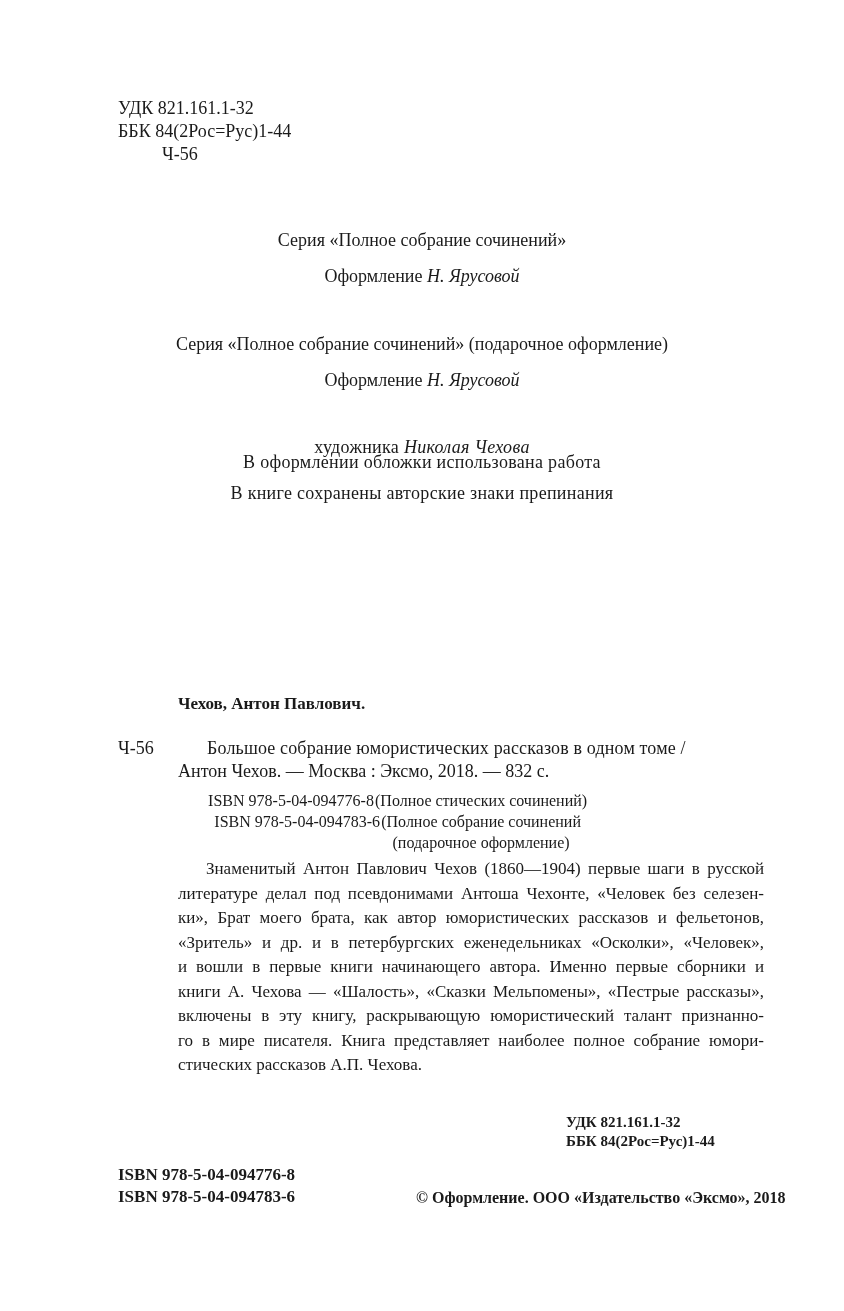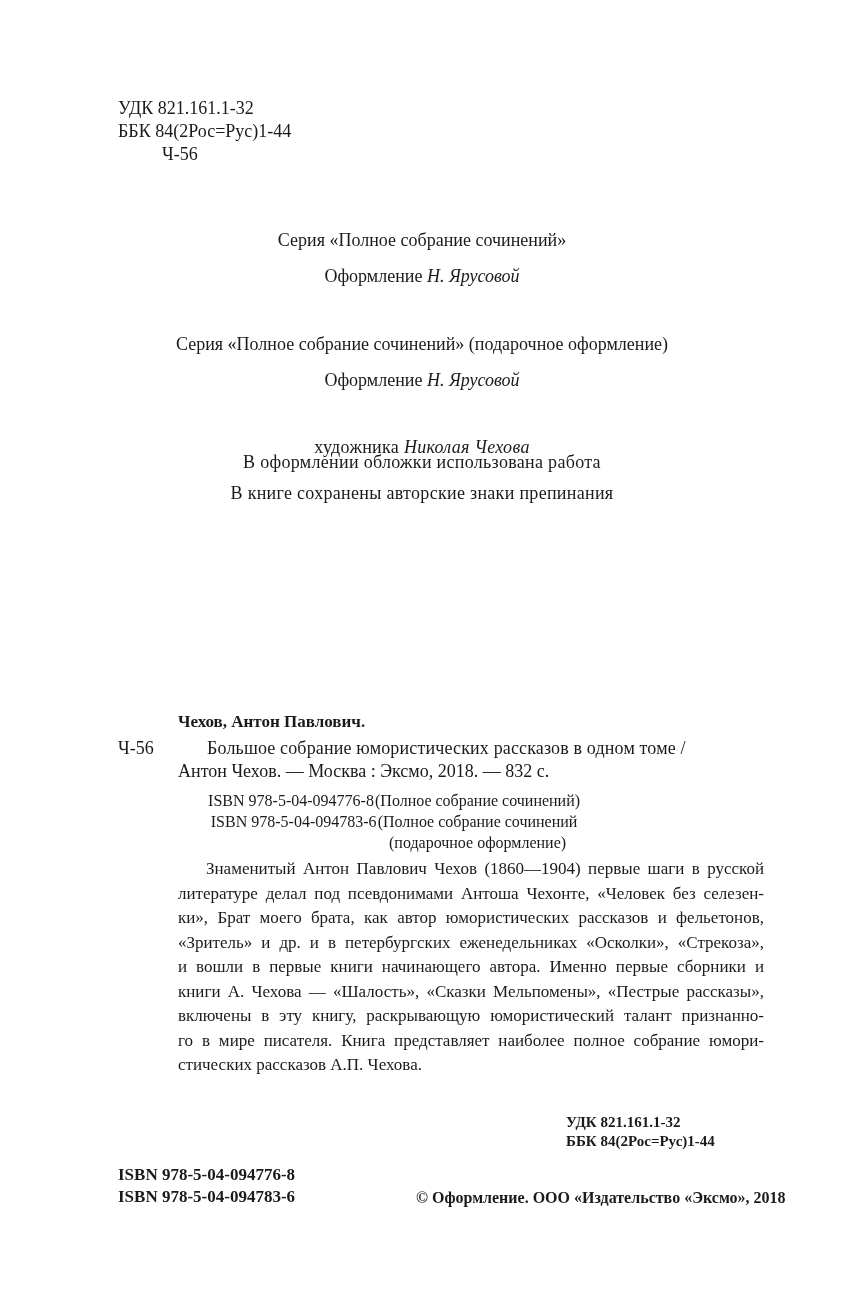--- a/index.html
+++ b/index.html
@@ -27,36 +27,36 @@
 <div class="abs f18 center" style="top:265px;"><span>Оформление </span><span class="it">Н. Ярусовой</span></div>
 
 <div class="abs f18 center" style="top:333px;">Серия «Полное собрание сочинений» (подарочное оформление)</div>
 <div class="abs f18 center" style="top:369px;"><span>Оформление </span><span class="it">Н. Ярусовой</span></div>
 
 <div class="abs f18 center" style="top:403px; letter-spacing:0.3px;margin-top:48px;">В оформлении обложки использована работа</div>
 <div class="abs f18 center" style="top:436px; letter-spacing:0.3px;"><span>художника </span><span class="it">Николая Чехова</span></div>
 
 <div class="abs f18 center" style="top:482px; letter-spacing:0.3px;">В книге сохранены авторские знаки препинания</div>
 
-<div class="abs big-bold" style="left:178px; top:710px;">Чехов, Антон Павлович.</div>
+<div class="abs big-bold" style="left:178px; top:692px;">Чехов, Антон Павлович.</div>
 <div class="abs f18" style="left:118px; top:737px;">Ч-56</div>
 <div class="abs f18" style="left:207px; top:737px; letter-spacing:0.15px;">Большое собрание юмористических рассказов в одном томе /</div>
 <div class="abs f18" style="left:178px; top:760px;">Антон Чехов. — Москва : Эксмо, 2018. — 832 с.</div>
 
 <div class="abs" style="left:207px; top:790px; font-size:16px; line-height:21px;">
-  <div><span style="display:inline-block; width:168px;">ISBN 978-5-04-094776-8</span><span>(Полное собрание сочинений)</span></div>
+  <div><span style="display:inline-block; width:168px;">ISBN 978-5-04-094776-8</span><span>(Полное стических сочинений)</span></div>
   <div><span style="display:inline-block; width:168px;">ISBN 978-5-04-094783-6</span><span>(Полное собрание сочинений</span></div>
   <div><span style="display:inline-block; width:168px;"></span><span>(подарочное оформление)</span></div>
 </div>
 
 <div class="para" style="top:857px;">
   <span class="line" style="padding-left:28px;">Знаменитый Антон Павлович Чехов (1860—1904) первые шаги в русской</span>
   <span class="line">литературе делал под псевдонимами Антоша Чехонте, «Человек без селезен-</span>
   <span class="line">ки», Брат моего брата, как автор юмористических рассказов и фельетонов,</span>
-  <span class="line">«Зритель» и др. и в петербургских еженедельниках «Осколки», «Стрекоза»,</span>
+  <span class="line">«Зритель» и др. и в петербургских еженедельниках «Осколки», «Человек»,</span>
   <span class="line">и вошли в первые книги начинающего автора. Именно первые сборники и</span>
   <span class="line">книги А. Чехова — «Шалость», «Сказки Мельпомены», «Пестрые рассказы»,</span>
   <span class="line">включены в эту книгу, раскрывающую юмористический талант признанно-</span>
   <span class="line">го в мире писателя. Книга представляет наиболее полное собрание юмори-</span>
   <span class="line last">стических рассказов А.П. Чехова.</span>
 </div>
 
 <div class="abs small-bold" style="left:566px; top:1113px;">УДК 821.161.1-32</div>
 <div class="abs small-bold" style="left:566px; top:1132px;">ББК 84(2Рос=Рус)1-44</div>
 

